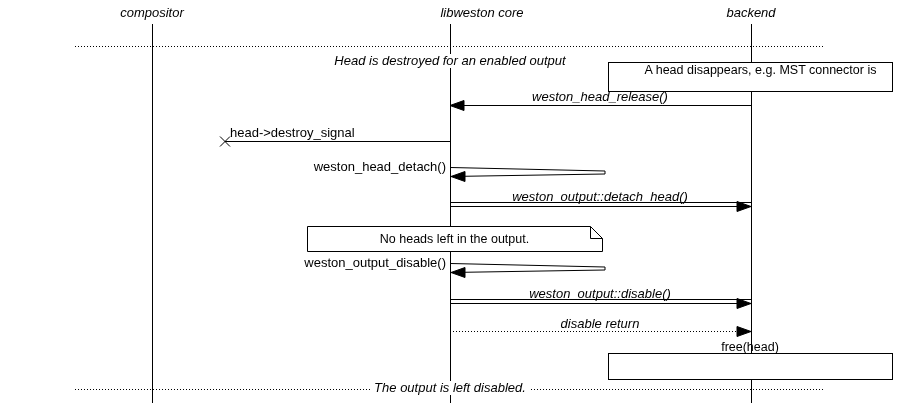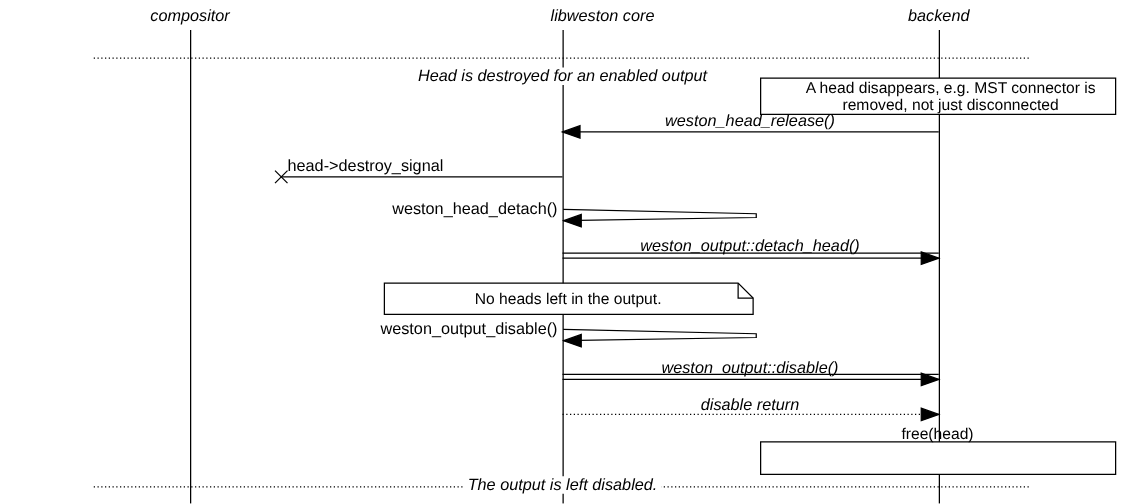--- a/index.html
+++ b/index.html
@@ -86,21 +86,20 @@
       <path d="M751,331.5 l-14,-5 l0,10 Z" fill="#000000" stroke="#000000" stroke-width="1"></path>
     </svg>
   <div id="text-layer">
       <div class="lbl center actor-label" style="left: 152px; top: 6px;">compositor</div>
       <div class="lbl center actor-label" style="left: 450px; top: 6px; margin-left: 32px;">libweston core</div>
       <div class="lbl center actor-label" style="left: 751px; top: 6px;">backend</div>
       <div class="lbl center divider-label" style="left: 450px; top: 54px;">Head is destroyed for an enabled output</div>
       <div class="lbl center divider-label" style="left: 450px; top: 381px;">The output is left disabled.</div>
       <div class="note-text" style="left: 608px; top: 62.5px; width: 284px; padding-left: 21px;">
         <div>A head disappears, e.g. MST connector is</div>
-        <div>removed, not just disconnected</div>
       </div>
       <div class="note-text" style="left: 307px; top: 231.5px; width: 295px;">
         <div>No heads left in the output.</div>
       </div>
       <div class="note-text" style="left: 608px; top: 340px; width: 284px;">
         <div>free(head)</div>
       </div>
       <div class="lbl center" style="left: 600px; top: 90px;">weston_head_release()</div>
       <div class="lbl " style="left: 230px; top: 126px;">head-&gt;destroy_signal</div>
       <div class="lbl right" style="left: 446px; top: 160px;">weston_head_detach()</div>

